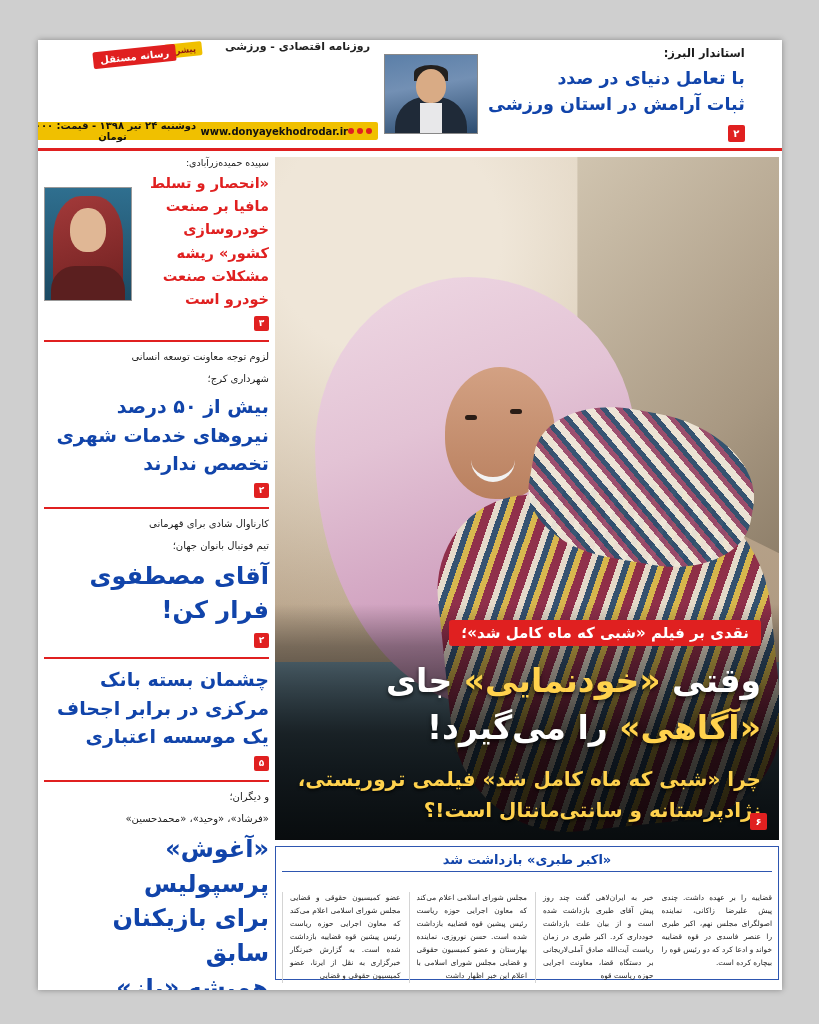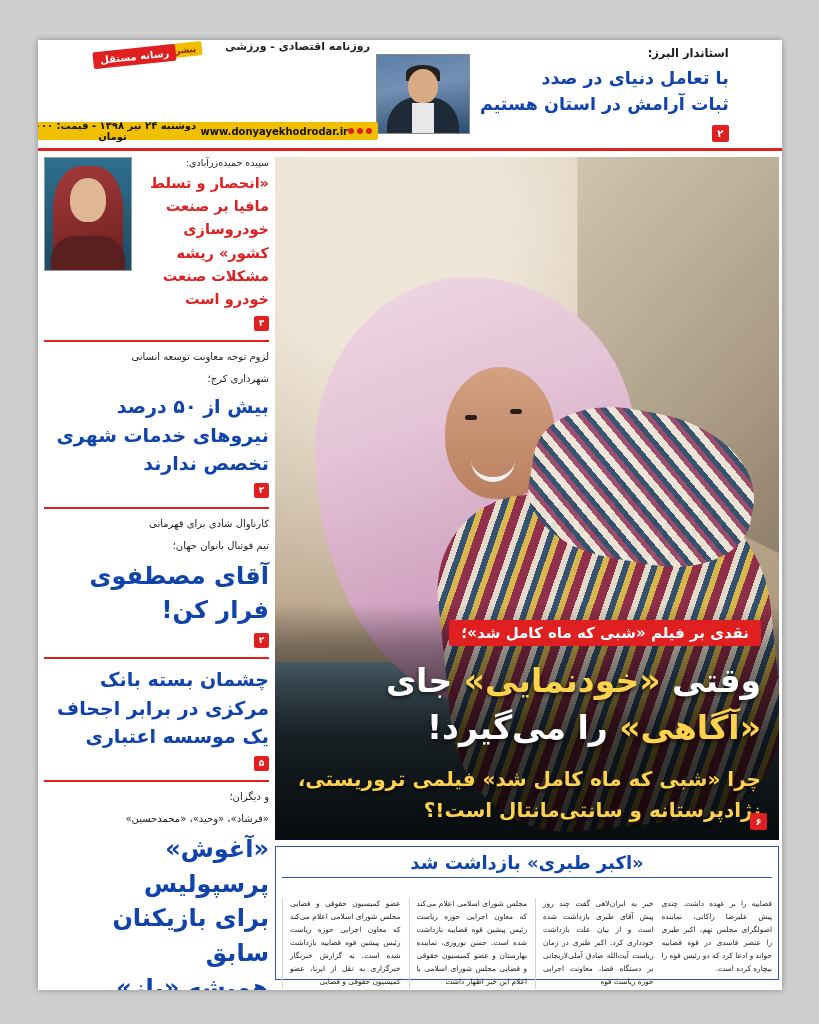--- a/index.html
+++ b/index.html
@@ -28,21 +28,21 @@
 
   
   .masthead {
     position: relative;
     height: 108px;
     background: #ffffff;
     border-bottom: 3px solid #e02020;
   }
   .mast-left {
     position: absolute;
-    right: 16px;
+    right: 8px;
     top: 0;
     width: 400px;
     height: 108px;
     background: #ffffff;
     display: flex;
     flex-direction: row-reverse;
     align-items: center;
   }
   .gov-photo {
     width: 92px;
@@ -366,21 +366,21 @@
     margin-top: 6px;
     border: 1px solid #2e56b0;
     padding: 5px 6px 6px 6px;
     direction: rtl;
     height: 134px;
     box-sizing: border-box;
   }
   .bottom-head {
     text-align: center;
     color: #1144aa;
-    font-size: 18px;
+    font-size: 13px;
     font-weight: bold;
     border-bottom: 1px solid #2e56b0;
     padding-bottom: 4px;
     margin-bottom: 5px;
   }
   .bottom-cols {
     display: flex;
     flex-direction: row-reverse;
     gap: 8px;
     margin-top: 20px;
@@ -415,21 +415,21 @@
     background: #e02020; color: #fff;
     font-size: 9px; text-align: center; border-radius: 2px;
     font-weight: bold;
     margin-top: 5px;
   }
 
   .portrait-row {
     display: flex;
     flex-direction: row-reverse;
     gap: 8px;
-    align-items: flex-start;
+    align-items: center;
   }
   .portrait {
     width: 86px; height: 112px;
     background: linear-gradient(180deg,#2f6f8f,#1c4a63);
     position: relative;
     overflow: hidden;
     flex: 0 0 auto;
     border: 1px solid #999;
   }
   .portrait .hijab {
@@ -486,21 +486,21 @@
       <div class="mast-left">
         <div class="gov-photo">
           <div class="body"></div>
           <div class="shirt"></div>
           <div class="hair"></div>
           <div class="head"></div>
         </div>
         <div class="gov-text">
           <div class="gov-kicker">استاندار البرز:</div>
           <div class="gov-head">با تعامل دنیای در صدد</div>
-          <div class="gov-head">ثبات آرامش در استان هستیم</div>
+          <div class="gov-head">ثبات آرامش در استان ورزشی</div>
           <div style="margin-top:6px">
             <span class="pagebadge">۲</span>
           </div>
         </div>
       </div>
 
       <div class="mast-right">
         <div class="mast-tagline">روزنامه اقتصادی - ورزشی</div>
         <div class="mast-ribbon2">پیشرو</div>
         <div class="mast-ribbon">رسانه مستقل</div>

